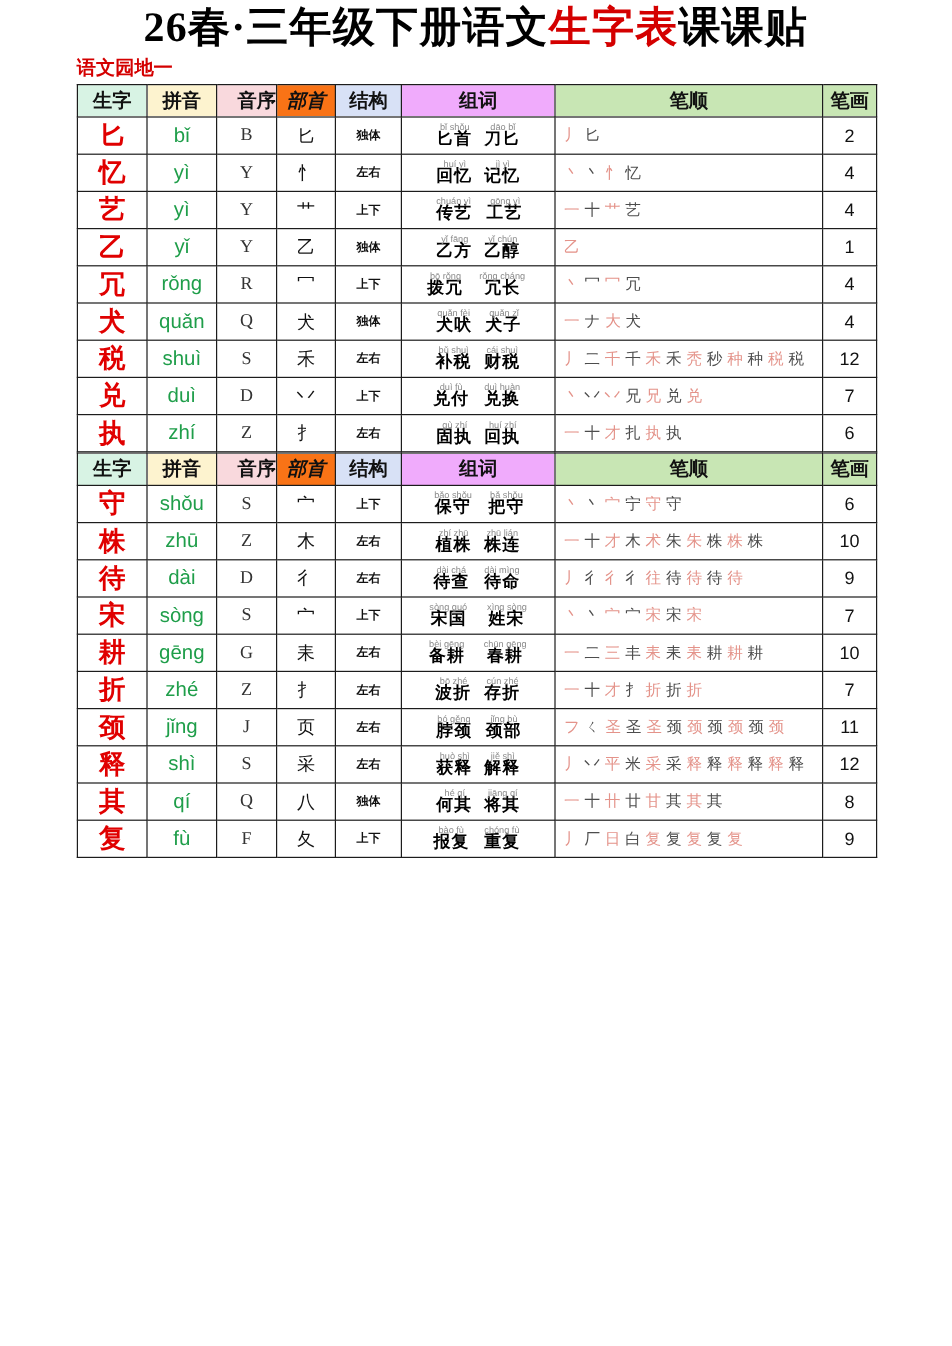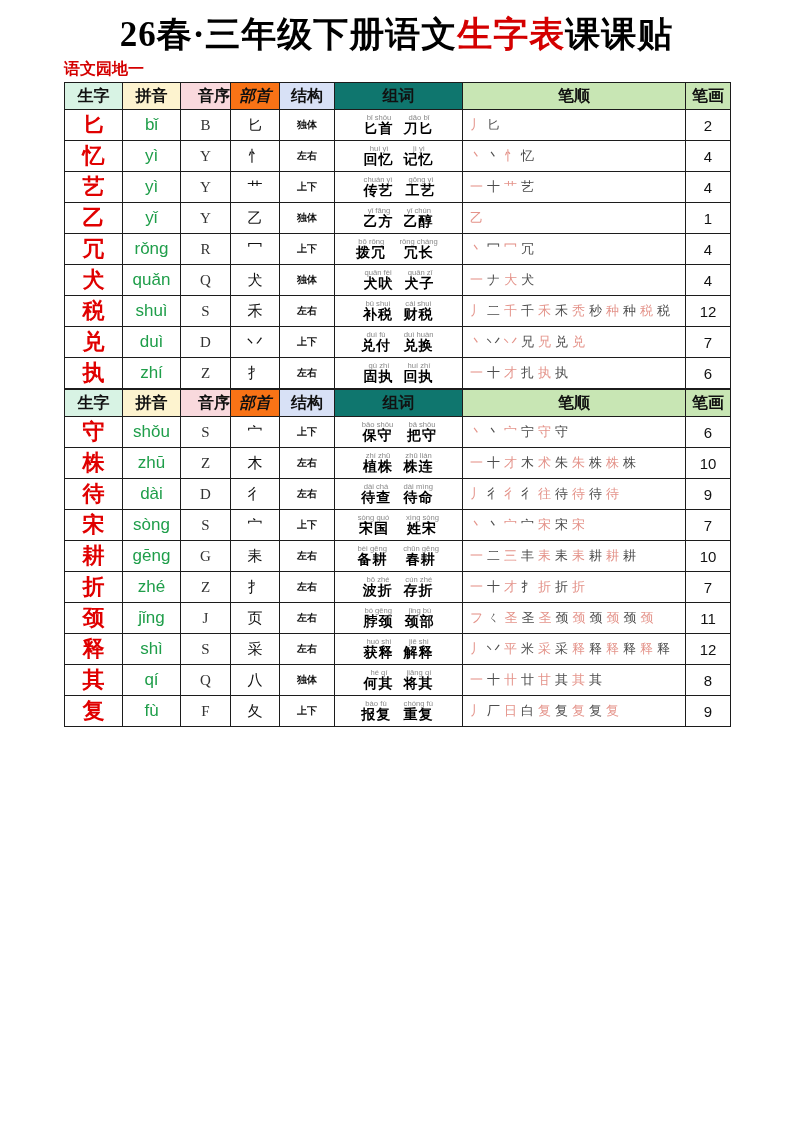--- a/index.html
+++ b/index.html
@@ -1,29 +1,29 @@
 <!DOCTYPE html>
 <html><head>
 <meta charset="utf-8">
 <style>
   html,body{margin:0;padding:0;background:#fff;}
   .page{position:relative;width:793px;height:1122px;background:#fff;overflow:hidden;
-        font-family:"Liberation Sans",sans-serif;box-sizing:border-box;padding-top:12px;}
+        font-family:"Liberation Sans",sans-serif;box-sizing:border-box;}
   .title{text-align:center;font-family:"Liberation Serif",serif;font-weight:bold;
          font-size:35px;line-height:46px;margin:0;color:#000;letter-spacing:1px;}
   .title .hl{color:#d40000;}
   .section-heading{color:#d40000;font-weight:bold;font-size:16px;line-height:18px;
          margin:3px 0 3px 64px;font-family:Liberation Mono, monospace;}
   .section-heading.second{margin-top:12px;}
   table{border-collapse:collapse;margin-left:64px;table-layout:fixed;background:#fff;}
   th,td{border:1.5px solid #1c1c1c;text-align:center;padding:0;overflow:hidden;}
   th{height:26px;font-size:16px;font-weight:bold;font-family:"Liberation Serif",serif;color:#111;}
   td{height:30px;background:#fff;}
   .c0{background:#d8f3e4;} .c1{background:#fdf3cf;} .c2{background:#f9d9dd;text-align:right;}
-  .c3{background:#f97316;font-style:italic;} .c4{background:#d8e1f6;} .c5{background:#0f766e;}
+  .c3{background:#f97316;font-style:italic;} .c4{background:#d8e1f6;} .c5{background:#f0abfc;}
   .c6{background:#c8e6b4;} .c7{background:#c8e6b4;}
   .char-cell{color:#e00000;font-size:22px;font-weight:bold;font-family:"Liberation Serif",serif;}
   .pinyin-cell{color:#1f9e4a;font-size:17px;font-family:"Liberation Sans",sans-serif;}
   .initial-cell{font-size:15px;font-family:"Liberation Serif",serif;color:#333;}
   .radical-cell{font-size:15px;color:#111;font-family:"Liberation Serif",serif;}
   .structure-cell{font-size:10px;font-weight:bold;color:#111;font-family:Liberation Mono, monospace;}
   .words-cell{vertical-align:middle;}
   .word-group{display:inline-block;margin:0 5px;vertical-align:middle;}
   .word-group .py{display:block;font-size:9px;line-height:9px;color:#8a8a8a;
                   transform:scale(.85);transform-origin:center bottom;white-space:nowrap;}

